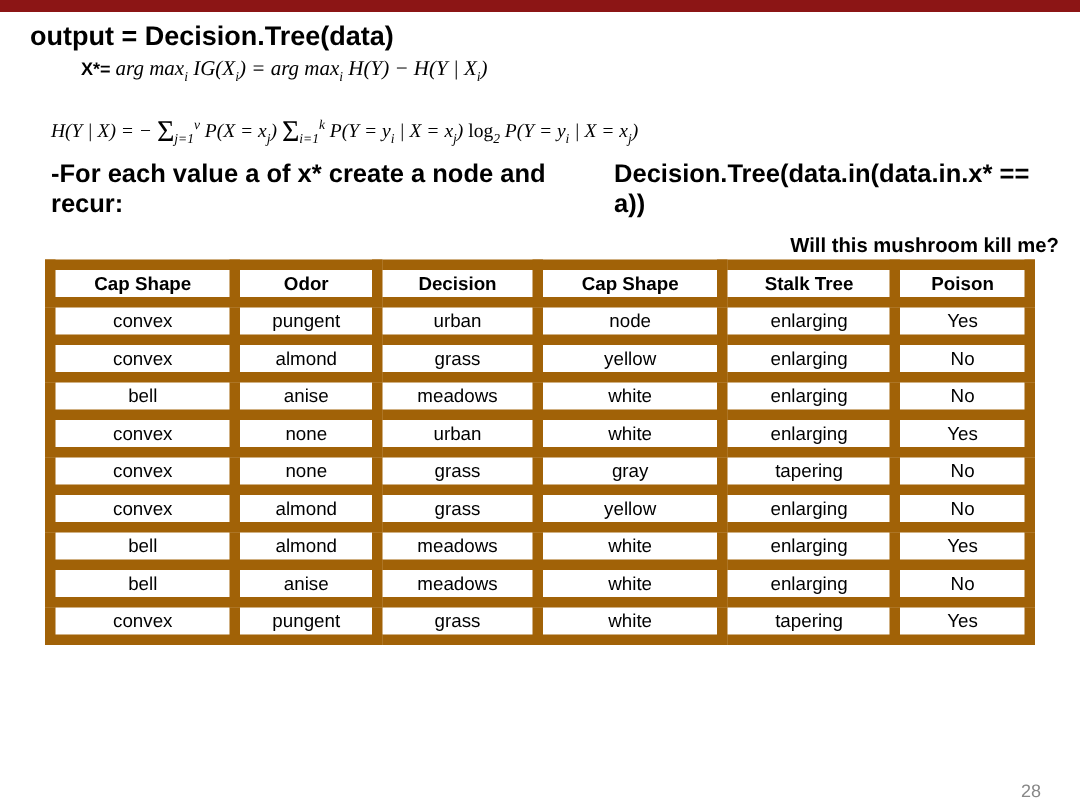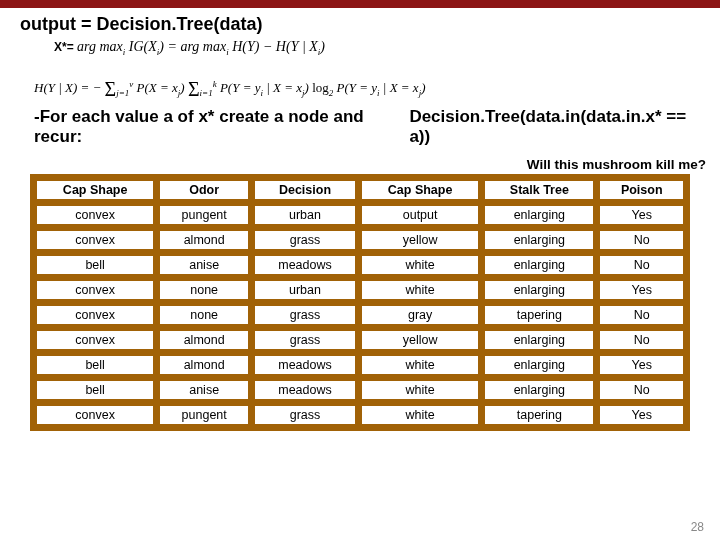--- a/index.html
+++ b/index.html
@@ -88,21 +88,21 @@
     height: 22px;
     box-sizing: border-box;
     white-space: nowrap;
   }
   table.mush th {
     font-weight: bold;
     background: #fff;
   }
   .page-num {
     position: absolute;
-    right: 16px;
+    right: 26px;
     bottom: 6px;
     font-size: 12px;
     color: #888;
   }
   .sigma-big {
     font-size: 20px;
     vertical-align: middle;
     font-style: normal;
   }
   .sub {
@@ -163,21 +163,21 @@
           <th>Cap Shape</th>
           <th>Stalk Tree</th>
           <th>Poison</th>
         </tr>
       </thead>
       <tbody id="mush-body">
       <tr>
             <td>convex</td>
             <td>pungent</td>
             <td>urban</td>
-            <td>output</td>
+            <td>node</td>
             <td>enlarging</td>
             <td>Yes</td>
           </tr>
           <tr>
             <td>convex</td>
             <td>almond</td>
             <td>grass</td>
             <td>yellow</td>
             <td>enlarging</td>
             <td>No</td>

